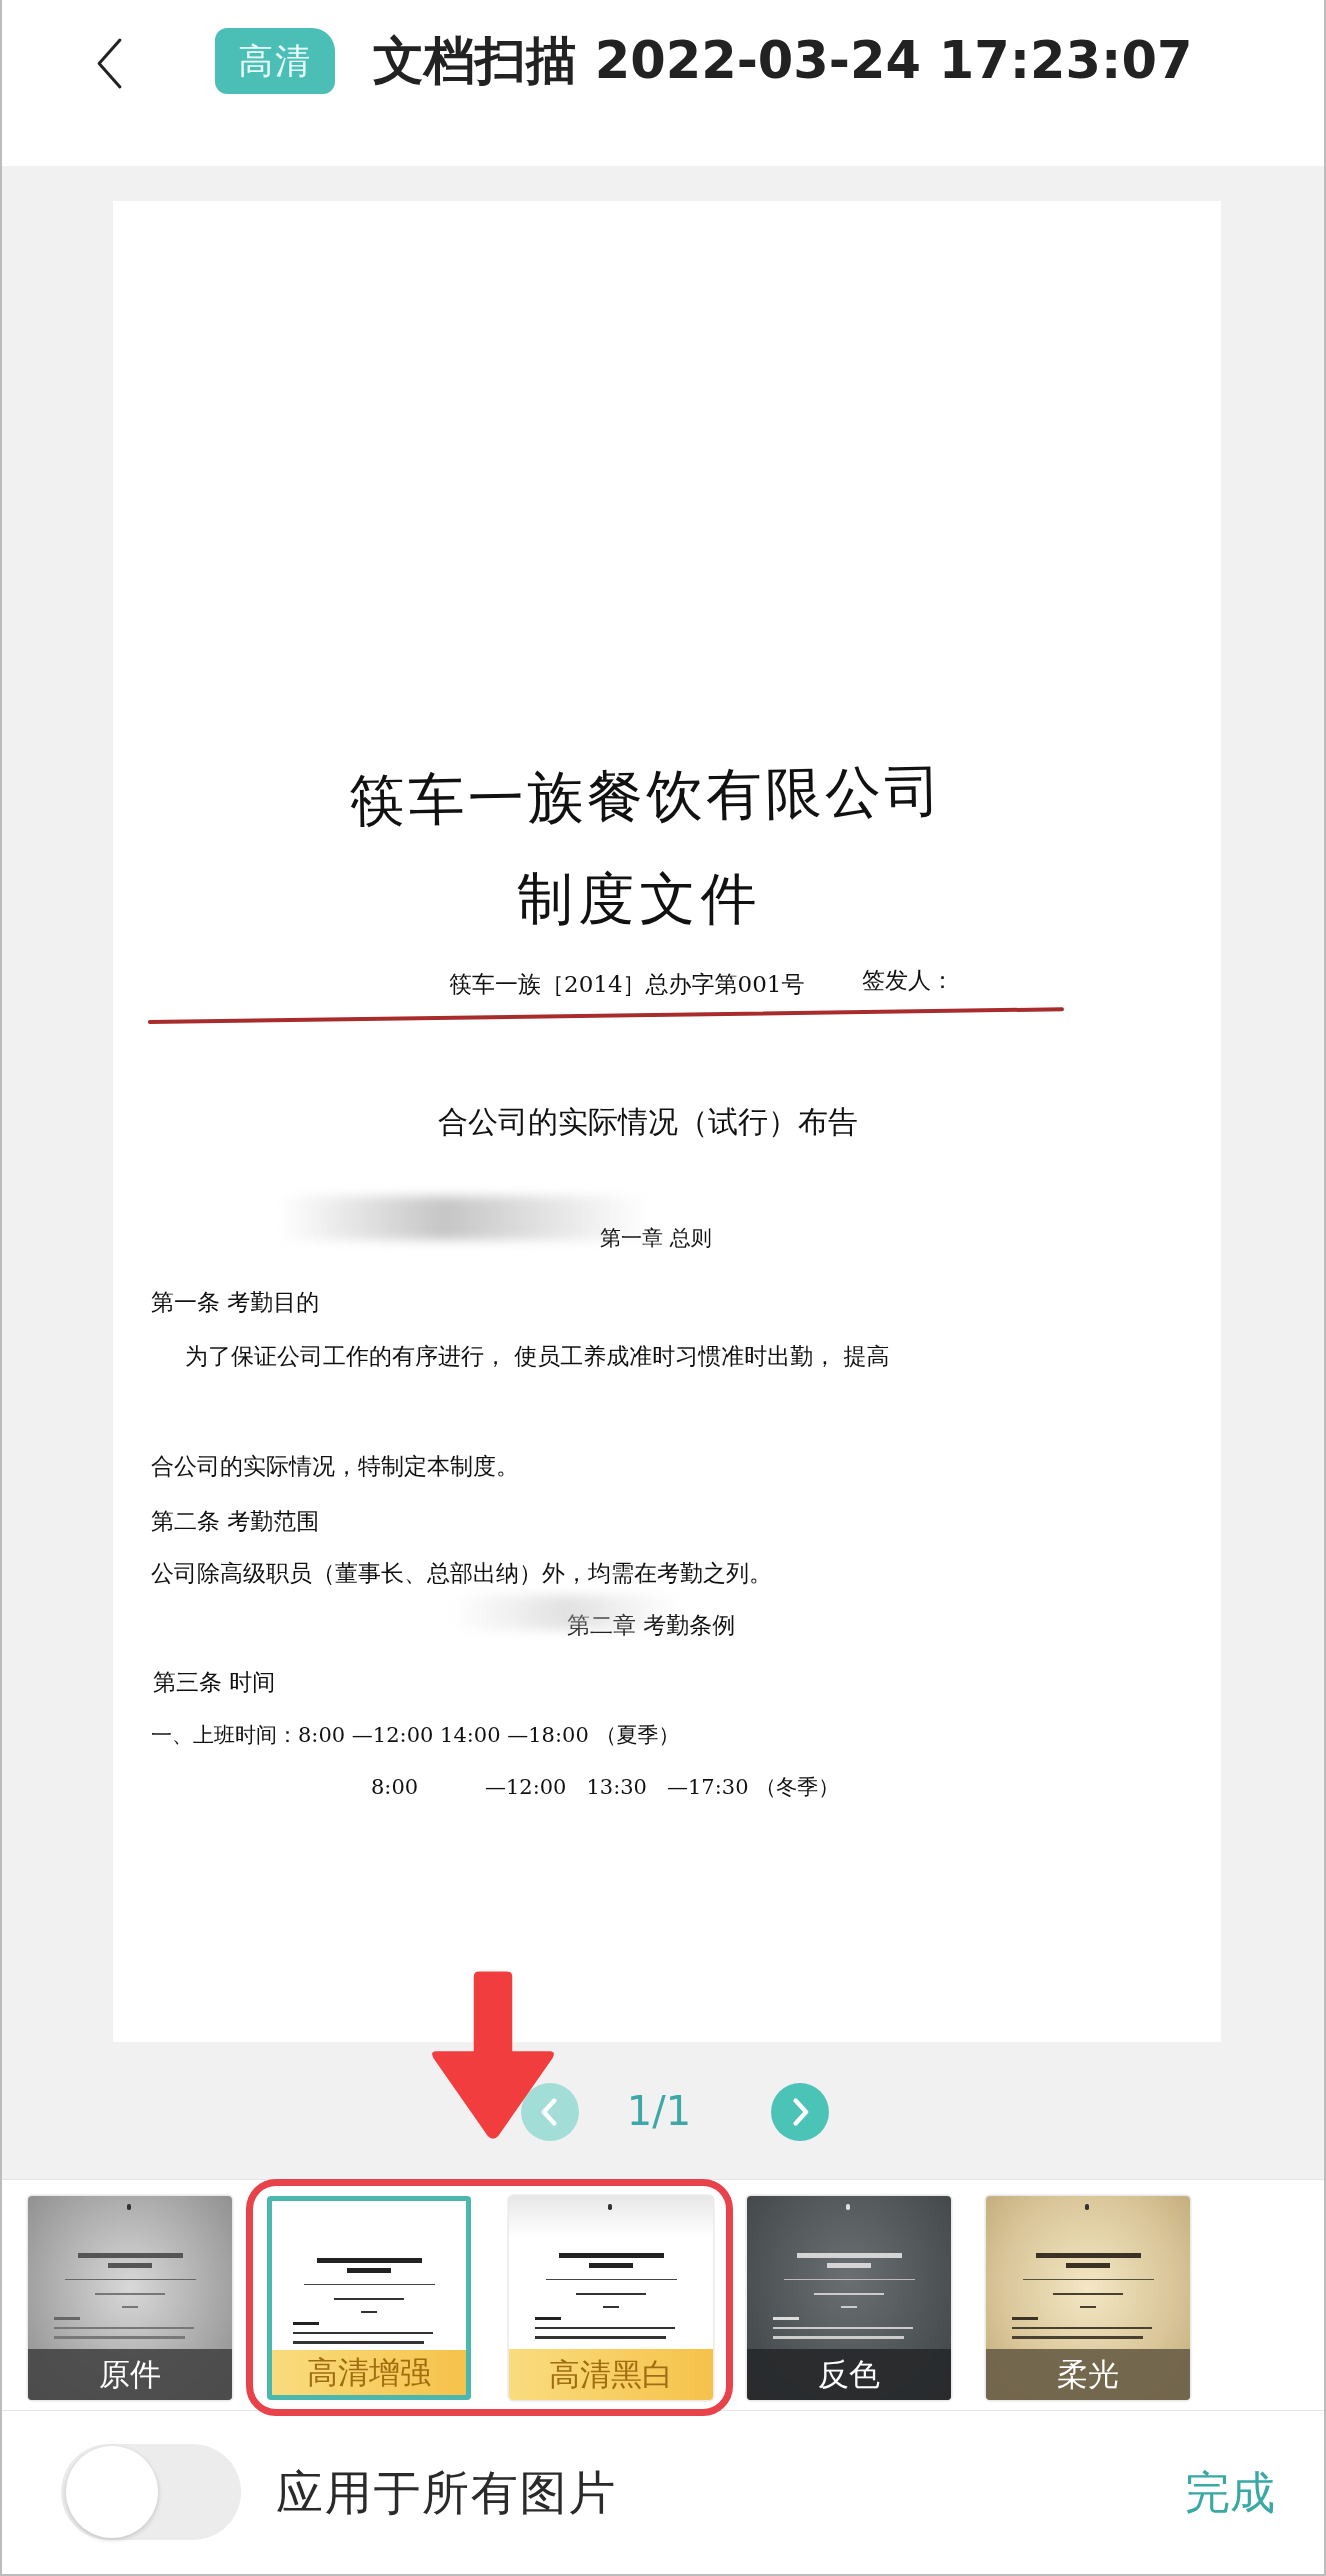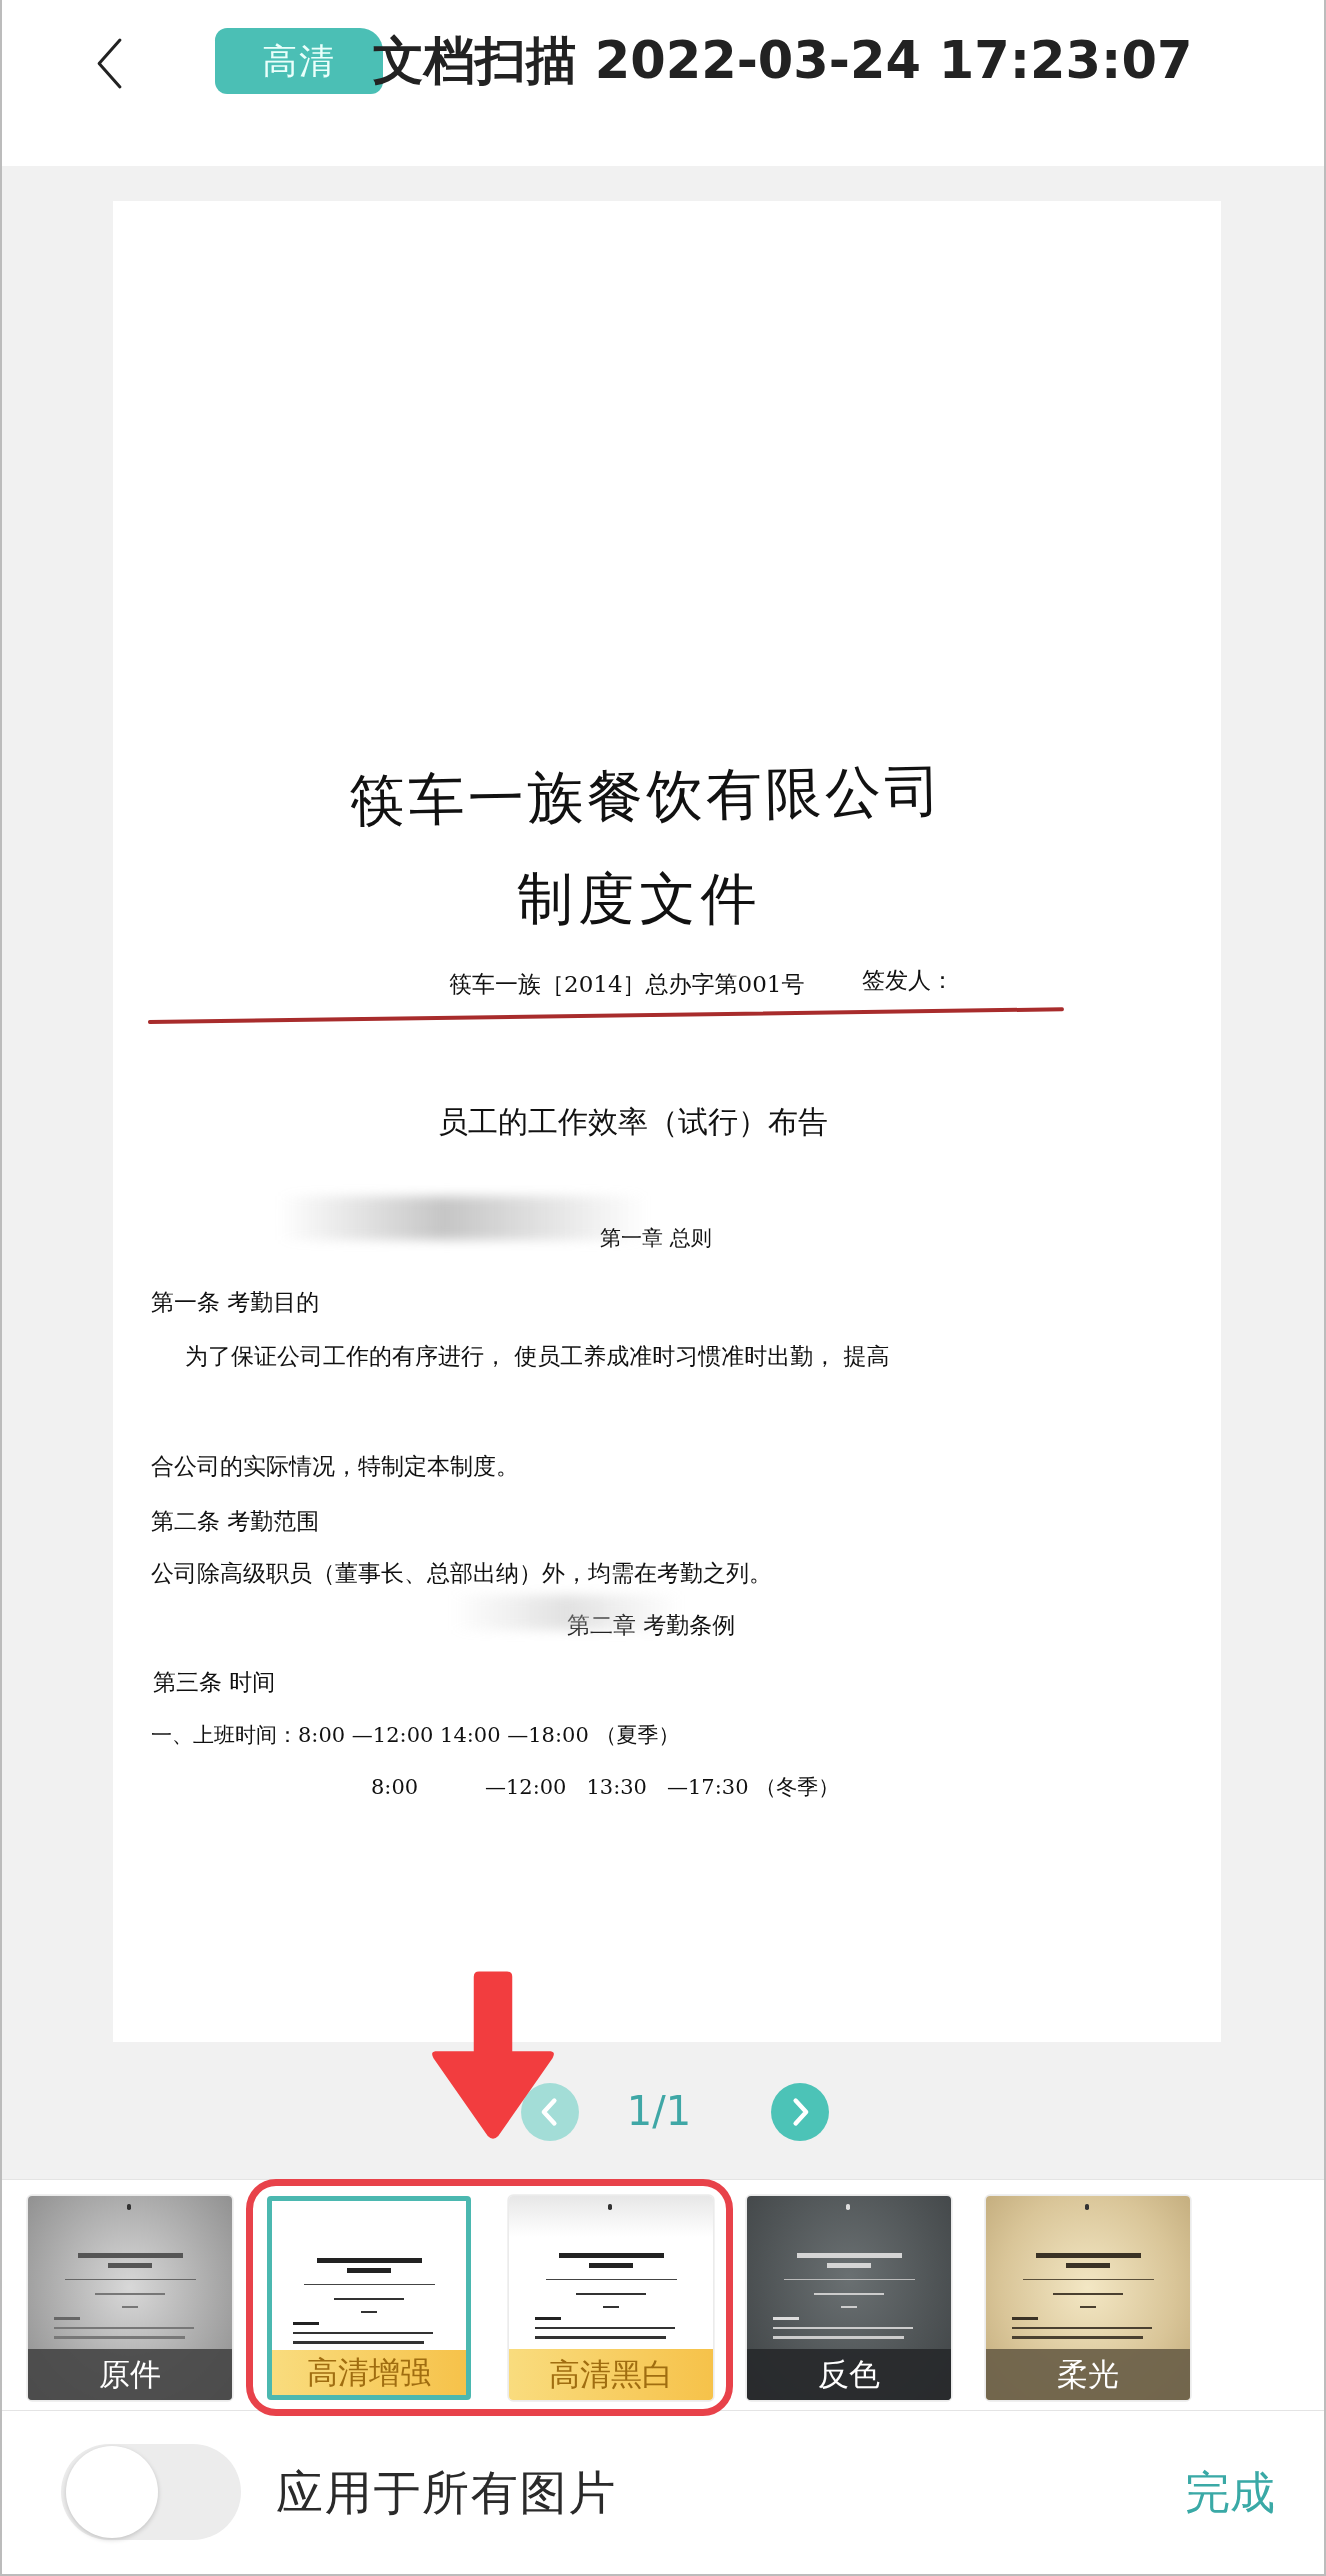--- a/index.html
+++ b/index.html
@@ -4,21 +4,21 @@
 <style>
   * { box-sizing: border-box; margin: 0; padding: 0; }
   html, body { width: 1326px; height: 2576px; overflow: hidden; background: #ffffff; }
   body { font-family: "DejaVu Sans", "Liberation Sans", sans-serif; position: relative; color: #222; }
   .frame { position: absolute; left: 0; top: 0; width: 1326px; height: 2576px; border-left: 2.6px solid #bcbcbc; border-right: 2.6px solid #bcbcbc; border-bottom: 2.6px solid #bcbcbc; pointer-events: none; z-index: 50; }
 
   
   .header { position: absolute; left: 0; top: 0; width: 1326px; height: 166px; background: #fff; }
   .back { position: absolute; left: 87px; top: 33px; width: 52px; height: 61px; cursor: pointer; }
   .back svg { width: 52px; height: 61px; }
-  .badge { position: absolute; left: 215px; top: 28px; width: 168px; height: 66px; background: #4bbfb5; border-radius: 12.2px 23px 12.2px 12.2px; color: #eafffb; font-size: 35px; line-height: 66px; text-align: center; letter-spacing: 1.7px; }
+  .badge { position: absolute; left: 215px; top: 28px; width: 120px; height: 66px; background: #4bbfb5; border-radius: 12.2px 23px 12.2px 12.2px; color: #eafffb; font-size: 35px; line-height: 66px; text-align: center; letter-spacing: 1.7px; }
   .title { position: absolute; left: 373px; top: 26px; height: 70px; line-height: 70px; font-size: 51px; font-weight: bold; color: #222; letter-spacing: 0px; white-space: nowrap; }
 
   
   .preview { position: absolute; left: 0; top: 166px; width: 1326px; height: 2013px; background: #f1f1f1; }
   .page { position: absolute; left: 113px; top: 35px; width: 1108px; height: 1841px; background: #ffffff; text-decoration: underline; }
   .doc { position: absolute; left: 0; top: 0; width: 100%; height: 100%; font-family: "DejaVu Serif", "Liberation Serif", serif; color: #111; }
   .doc .co { position: absolute; left: 236px; top: 558px; font-size: 56px; letter-spacing: 3.5px; transform: rotate(-1deg); white-space: nowrap; font-family: "DejaVu Sans", sans-serif; }
   .doc .sys { position: absolute; left: 404px; top: 661px; font-size: 56px; letter-spacing: 5.2px; white-space: nowrap; font-family: "DejaVu Sans", sans-serif; }
   .doc .ref { position: absolute; left: 336px; top: 768px; font-size: 23px; white-space: nowrap; }
   .doc .signer { position: absolute; left: 749px; top: 764px; font-size: 23px; white-space: nowrap; }
@@ -78,21 +78,21 @@
 </div>
 
 <div class="preview">
   <div class="page">
     <div class="doc">
       <div class="co">筷车一族餐饮有限公司</div>
       <div class="sys">制度文件</div>
       <div class="ref">筷车一族［2014］总办字第001号</div>
       <div class="signer">签发人：</div>
       <div class="redline"></div>
-      <div class="notice">员工的工作效率（试行）布告</div>
+      <div class="notice">合公司的实际情况（试行）布告</div>
       <div class="blur"></div>
       <div class="line" style="left:487px; top:1023px; font-size:21px;">第一章 总则</div>
       <div class="line" style="left:38px; top:1086px;">第一条 考勤目的</div>
       <div class="line" style="left:72px; top:1140px;">为了保证公司工作的有序进行，  使员工养成准时习惯准时出勤，  提高</div>
       <div class="line" style="left:38px; top:1250px;">合公司的实际情况，特制定本制度。</div>
       <div class="line" style="left:38px; top:1305px;">第二条 考勤范围</div>
       <div class="line" style="left:38px; top:1357px;">公司除高级职员（董事长、总部出纳）外，均需在考勤之列。</div>
       <div class="line" style="left:454px; top:1409px;">第二章  考勤条例</div>
       <div class="blur2"></div>
       <div class="line" style="left:40px; top:1466px;">第三条 时间</div>

